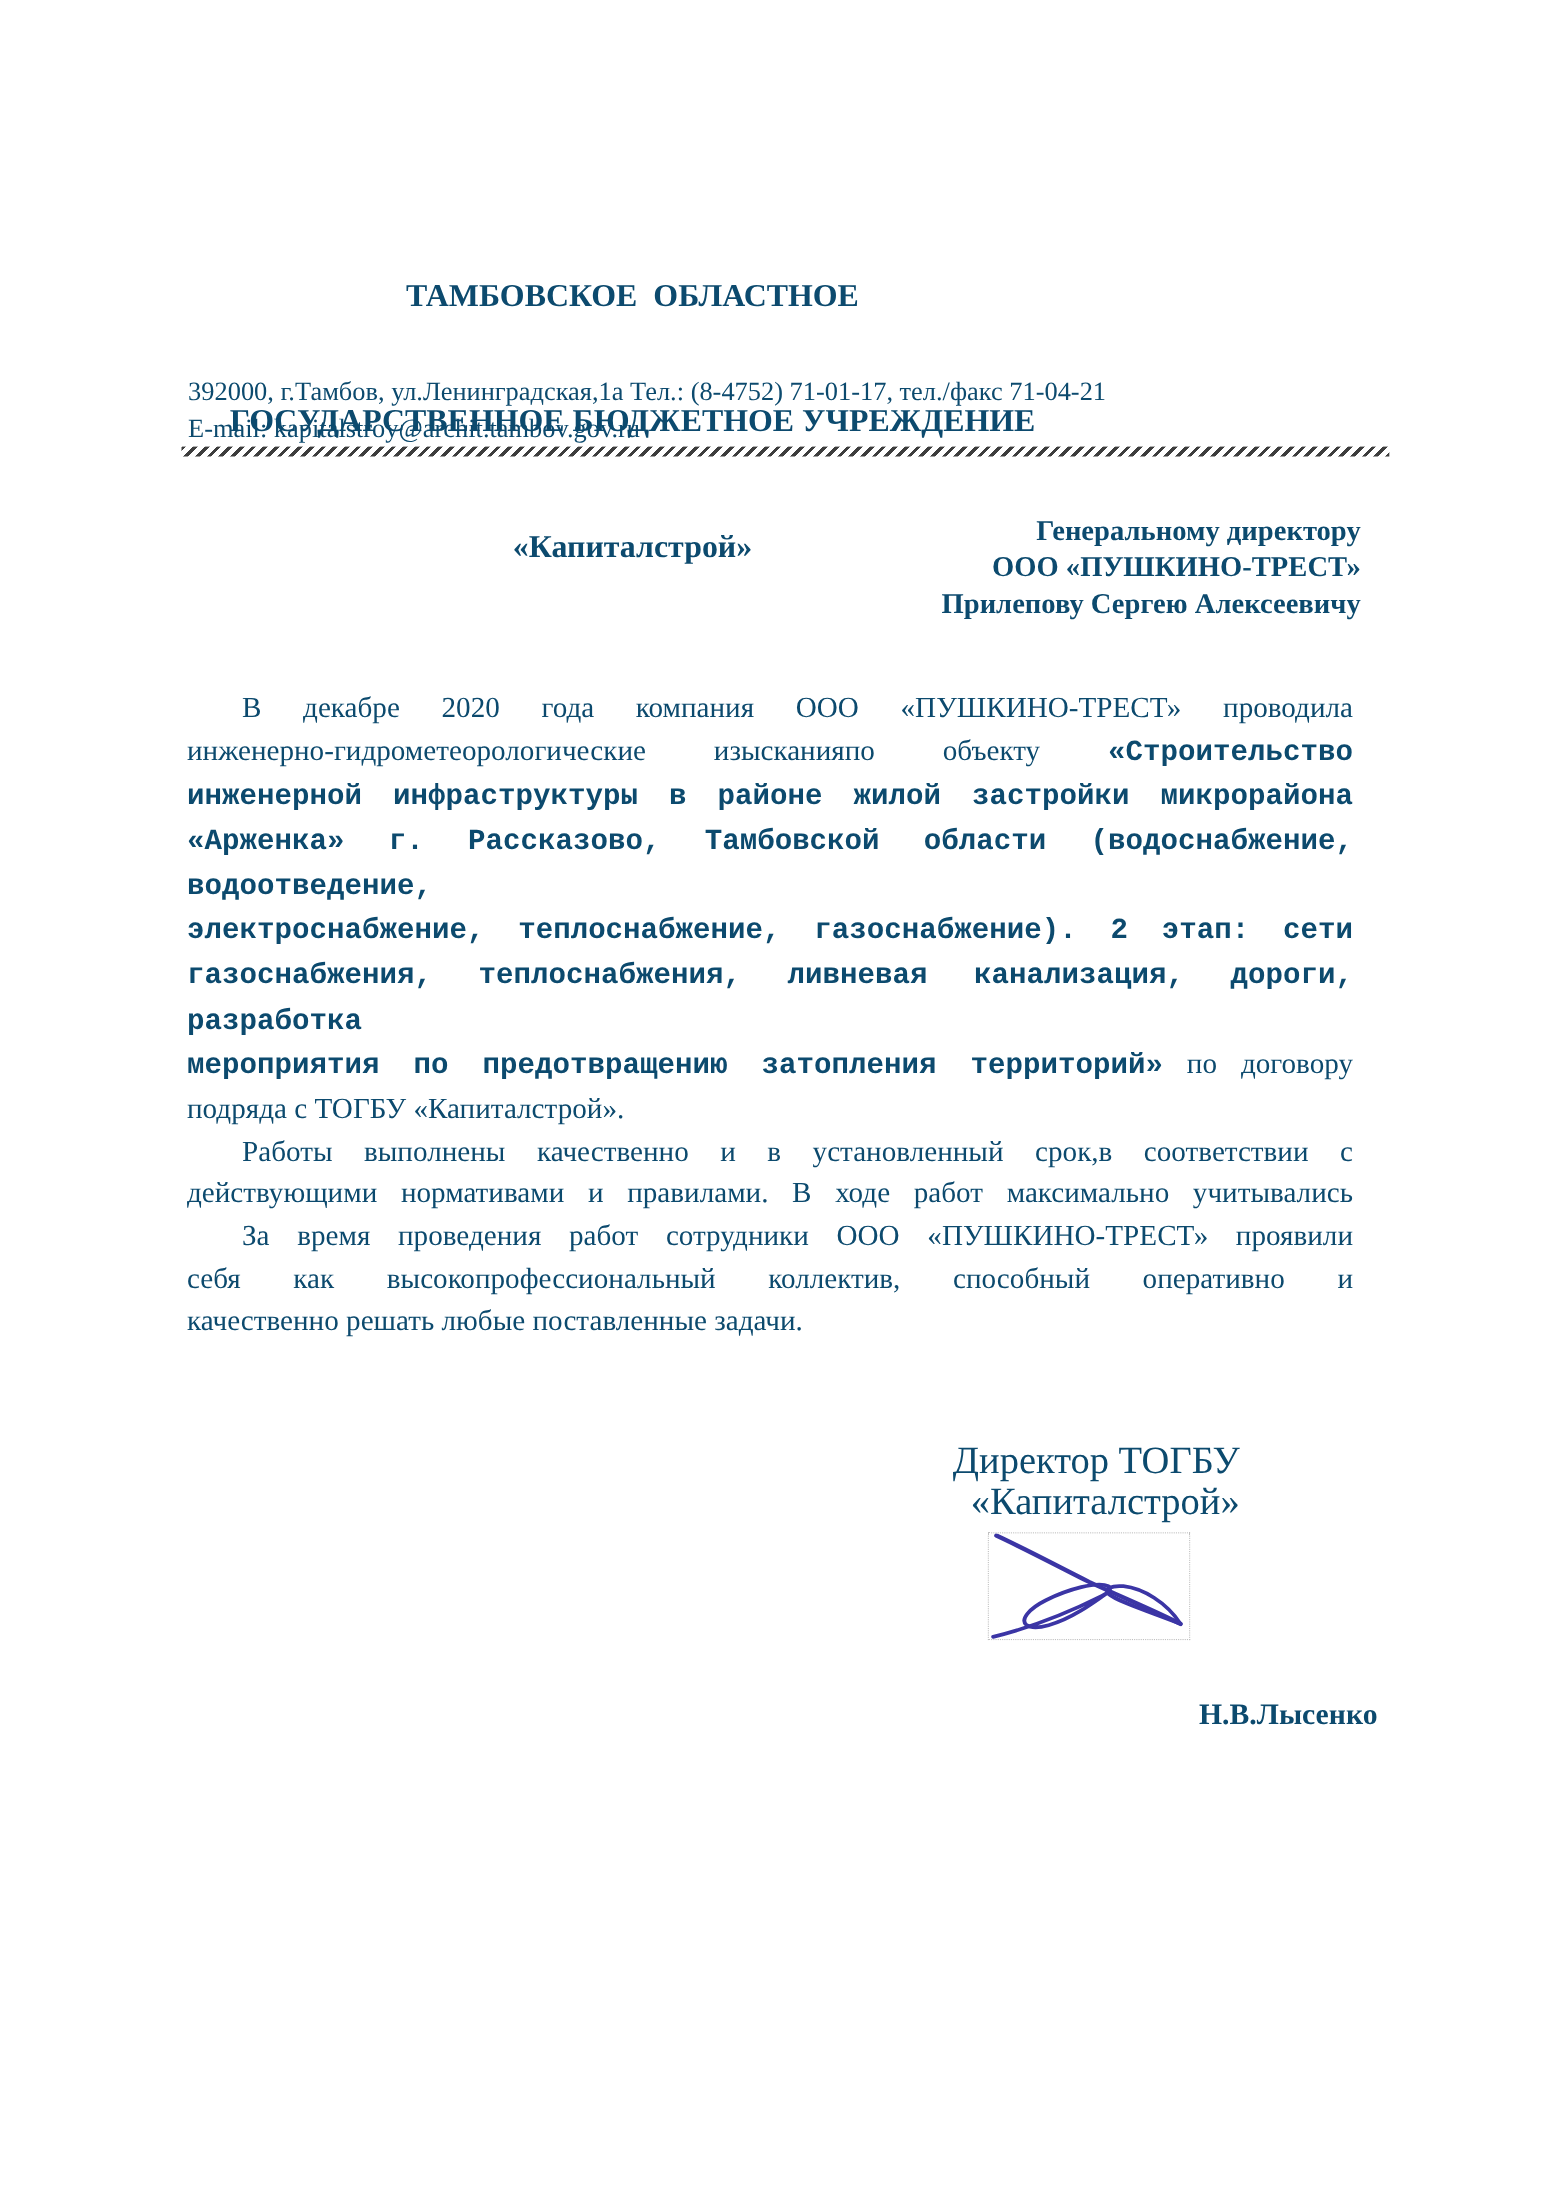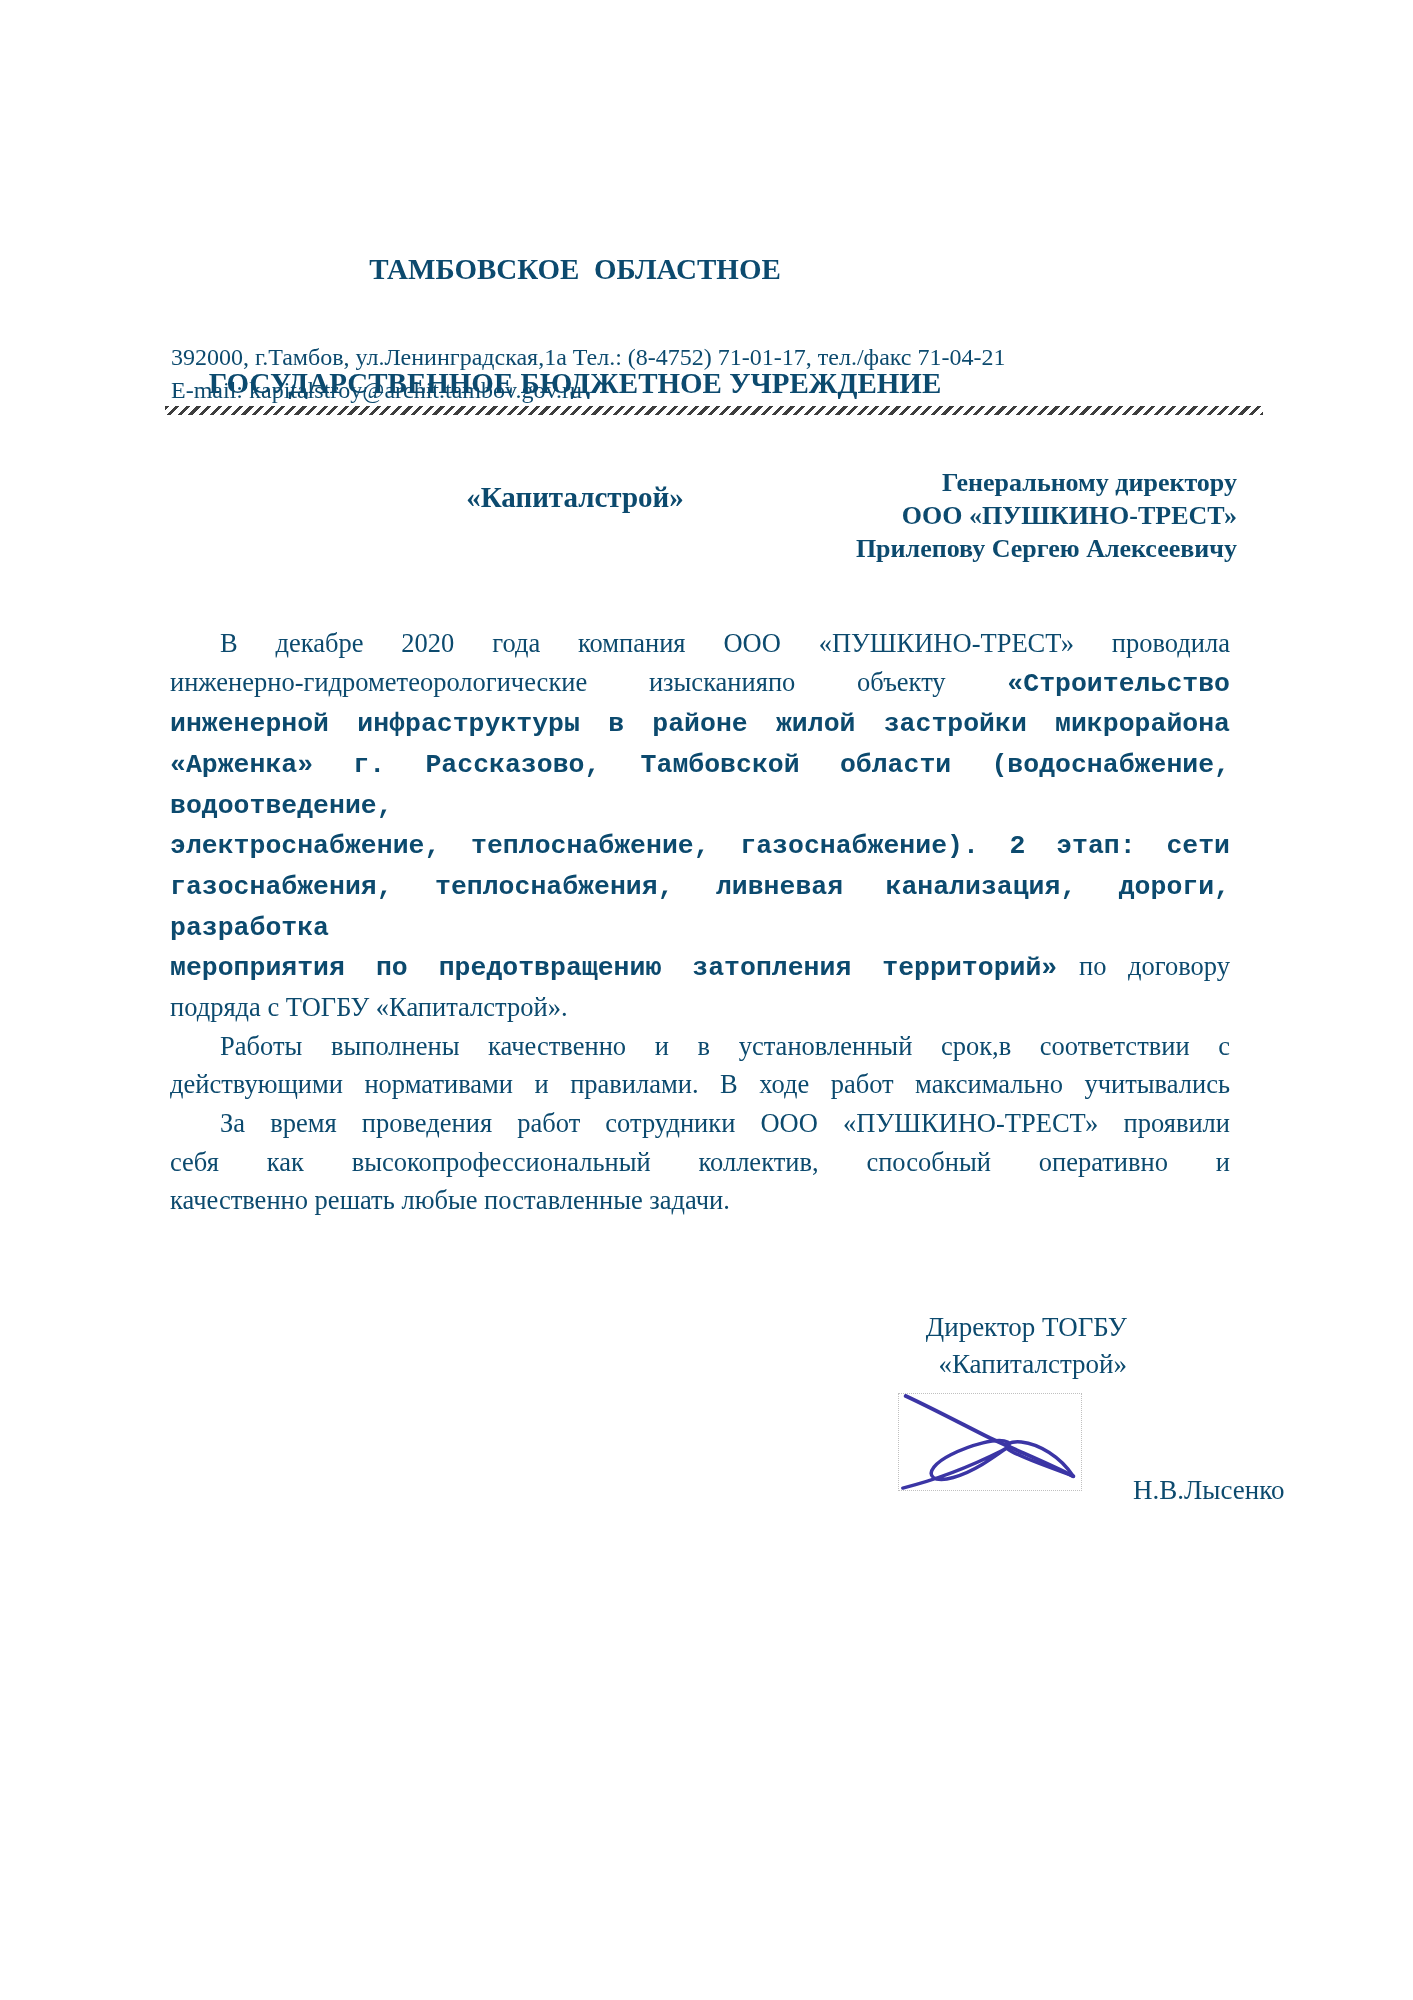--- a/index.html
+++ b/index.html
@@ -41,30 +41,30 @@
   .jline{
     text-align:justify;
     text-align-last:justify;
   }
   .jline.last{text-align-last:left;}
   .jline.indent{text-indent:50px;}
   .jline b{font-weight:bold;font-family:Liberation Mono, monospace;}
   
   .sig-title{
     position:absolute;top:1309px;left:827px;width:300px;
-    text-align:right;font-size:27px;line-height:37px;
+    text-align:right;font-size:35px;line-height:37px;
   }
   .sig-box{
     position:absolute;top:1393px;left:898px;width:184px;height:98px;
     border:1px dotted #c0c0c0;box-sizing:border-box;
   }
   .sig-box svg{display:block;width:100%;height:100%;}
   .sig-name{
-    position:absolute;top:1475px;left:1090px;
-    font-size:27px;font-weight:normal;white-space:nowrap;margin-left:43px;
+    position:absolute;top:1543px;left:1090px;
+    font-size:27px;font-weight:bold;white-space:nowrap;
   }
 </style>
 </head>
 <body>
 
 <div class="page">
 
   <div class="org-header">
     <div>ТАМБОВСКОЕ  ОБЛАСТНОЕ</div>
     <div>ГОСУДАРСТВЕННОЕ БЮДЖЕТНОЕ УЧРЕЖДЕНИЕ</div>

